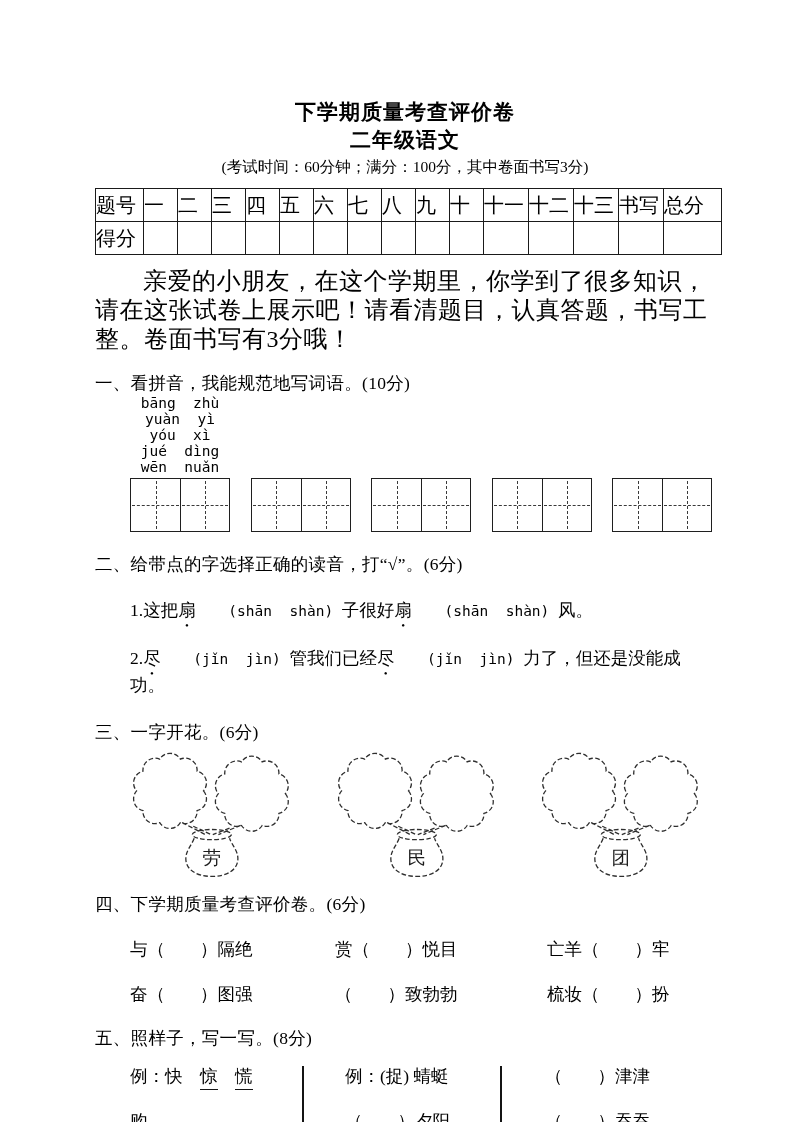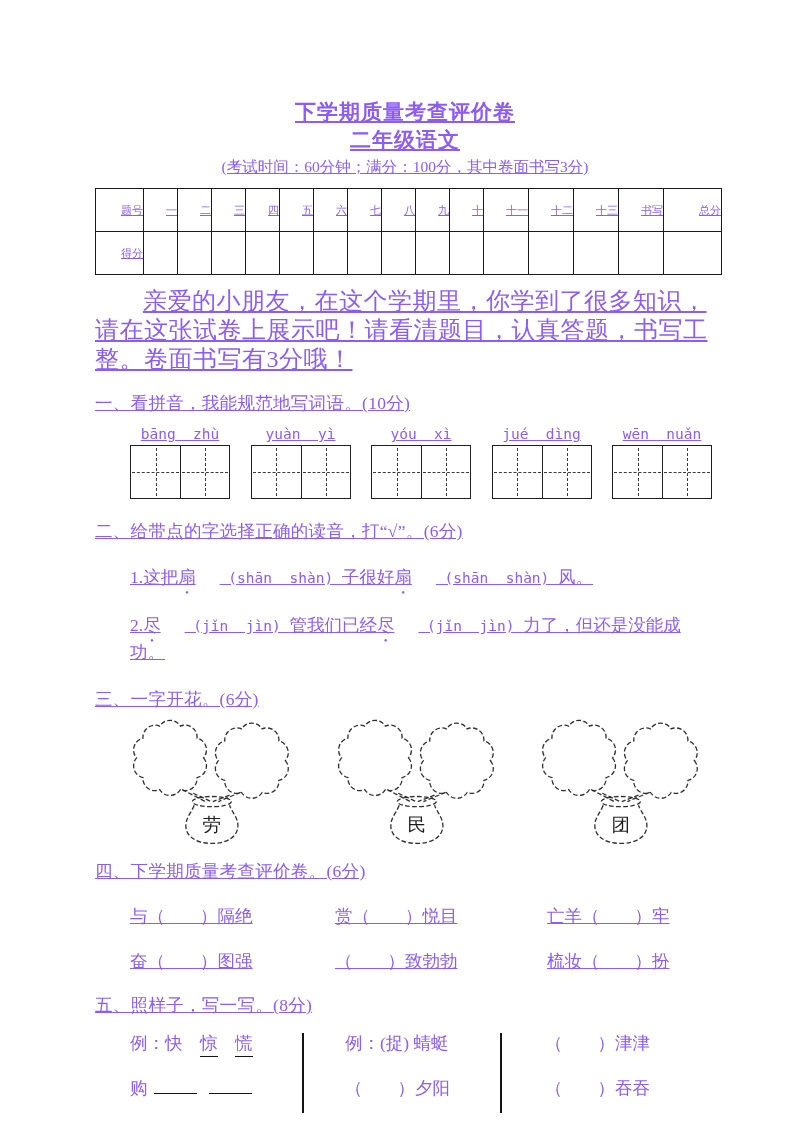--- a/index.html
+++ b/index.html
@@ -2,24 +2,23 @@
 <html><head>
 <meta charset="utf-8">
 <style>
   * { margin:0; padding:0; box-sizing:border-box; }
   html,body { background:#e8e8e8; }
   .page {
     position:relative;
     width:793px; height:1122px;
     margin:0 auto;
     background:#ffffff;
-    color:#8b5cf6;
+    color:#000000;
     font-family:"Liberation Serif", serif;
     overflow:hidden;
-    text-decoration:underline;
   }
   .content { padding:98px 78px 0 95px; }
 
   
   .title {
     text-align:center;
     font-family:"Liberation Sans", sans-serif;
     font-weight:700;
     font-size:21px;
     line-height:28px;
@@ -42,23 +41,23 @@
 
   
   table.score {
     border-collapse:collapse;
     margin-top:9px;
     table-layout:fixed;
     width:622px;
   }
   table.score td {
     border:1.6px solid #1a1a1a;
-    height:43px;
-    text-align:right;
-    font-size:11px;
+    height:33px;
+    text-align:left;
+    font-size:20px;
     padding:0;
   }
   td.w-label { width:48px; }
   td.w-num   { width:34px; }
   td.w-wide  { width:45px; }
   td.w-total { width:58px; }
 
   
   .intro {
     margin-top:12px;
@@ -73,21 +72,21 @@
   .sec-heading {
     font-size:17.5px;
     line-height:24px;
     letter-spacing:0.3px;
   }
 
   
   .s1 { margin-top:17px; }
   .pinyin-row {
     display:flex; justify-content:space-between;
-    width:582px; margin-left:35px; margin-top:11px;
+    width:582px; margin-left:35px; margin-top:0;flex-direction:column;
   }
   .pinyin-label {
     display:inline-block; width:100px; text-align:center;
     font-family:"DejaVu Sans Mono", monospace;
     font-size:14.5px; white-space:pre;
   }
   .tzg-row {
     display:flex; justify-content:space-between;
     width:582px; margin-left:35px; margin-top:3px;
   }

